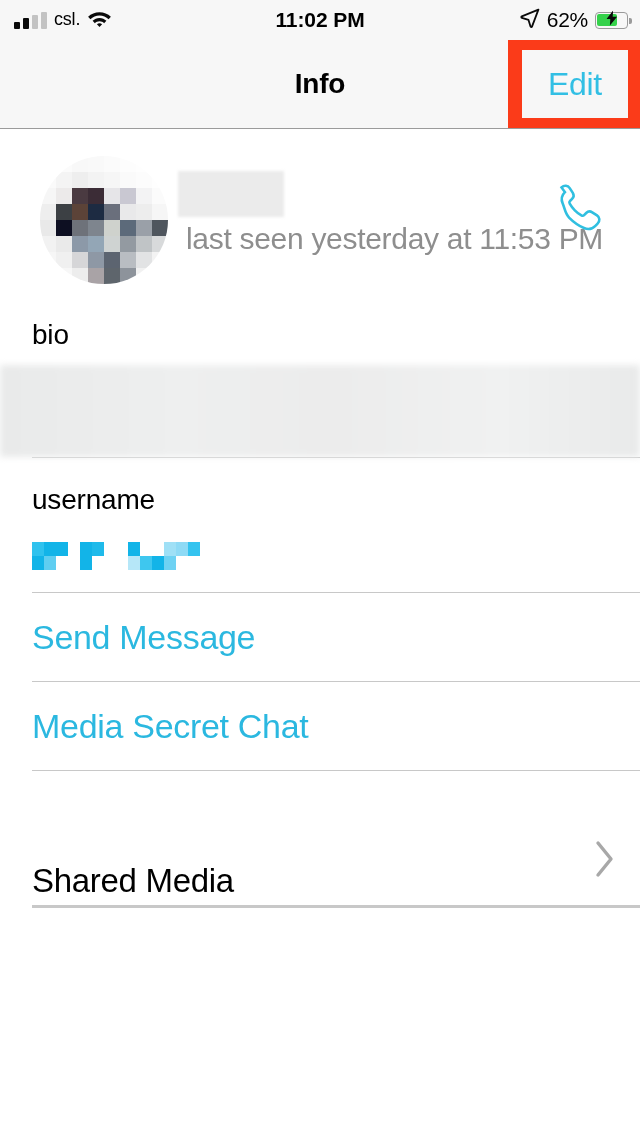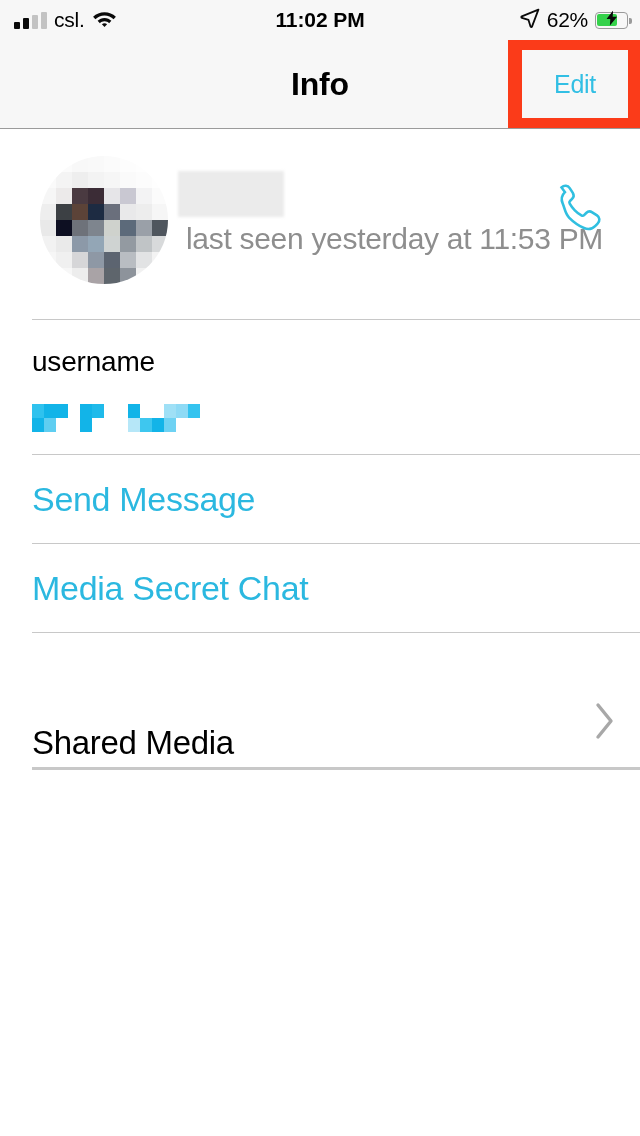--- a/index.html
+++ b/index.html
@@ -41,21 +41,21 @@
     display: block;
     width: 6px;
     border-radius: 1px;
     background: #0a0a0a;
   }
   .signal-bars i:nth-child(1) { height: 7px; }
   .signal-bars i:nth-child(2) { height: 11px; }
   .signal-bars i:nth-child(3) { height: 14px; background: #c3c3c3; }
   .signal-bars i:nth-child(4) { height: 17px; background: #c3c3c3; }
   .carrier {
-    font-size: 21px;
+    font-size: 18px;
     letter-spacing: -0.2px;
     line-height: 1;
     padding-bottom: 2px;
   }
   .wifi-icon { display: block; }
   .sb-center {
     position: absolute;
     left: 0; right: 0;
     text-align: center;
     font-size: 21px;
@@ -129,21 +129,21 @@
   .nav-back .chev { display: block; }
   .nav-back .lbl {
     color: #32bfe4;
     font-size: 34px;
     letter-spacing: -0.3px;
   }
   .nav-title {
     position: absolute;
     left: 0; right: 0;
     text-align: center;
-    font-size: 32px;
+    font-size: 28px;
     font-weight: bold;
     color: #000;
     letter-spacing: -0.2px;
   }
   .edit-highlight {
     position: absolute;
     left: 508px;
     top: 0px;
     width: 132px;
     height: 88px;
@@ -155,21 +155,21 @@
     width: 100%;
     height: 100%;
     background: #f7f7f7;
     display: flex;
     align-items: center;
     justify-content: center;
     cursor: pointer;
   }
   .edit-inner .lbl {
     color: #32bfe4;
-    font-size: 25px;
+    font-size: 32px;
     letter-spacing: -0.3px;
   }
 
   
   .content { background: #ffffff; }
 
   .profile-inner {
     position: relative;
     height: 190px;
   }
@@ -404,20 +404,24 @@
 
     <div class="lastseen">last seen yesterday at 11:53 PM</div>
 
     <div class="call-icon">
       <svg width="58" height="58" viewBox="0 0 58 58">
         <path d="M13.5 10.5c2.6-2.6 6.4-2.2 8.2.6l3.1 4.8c1.2 1.9.9 4.4-.7 6l-2.1 2.1c-.7.7-.8 1.8-.3 2.7 1.3 2.3 3 4.5 5.1 6.6s4.3 3.8 6.6 5.1c.9.5 2 .4 2.7-.3l2.1-2.1c1.6-1.6 4.1-1.9 6-.7l4.8 3.1c2.8 1.8 3.2 5.6.6 8.2l-2.2 2.2c-3 3-7.5 3.9-11.4 2.2-5.3-2.3-10.3-5.8-14.7-10.2S17 31.8 14.7 26.5c-1.7-3.9-.8-8.4 2.2-11.4z" fill="none" stroke="#30bfe0" stroke-width="2.6"></path>
       </svg>
     </div>
   </div>
 
+  <div>
+    <div class="sec-label">bio</div>
+    <div class="bio-block"></div>
+  </div>
 
   <div class="divider"></div>
 
   <div style="padding-top:26px;">
     <div class="sec-label">username</div>
     <div class="username-mosaic">
       <span style="background:#2fc2ee"></span>
         <span style="background:#12b4e8"></span>
         <span style="background:#12b4e8"></span>
         <span style="background:#ffffff"></span>

